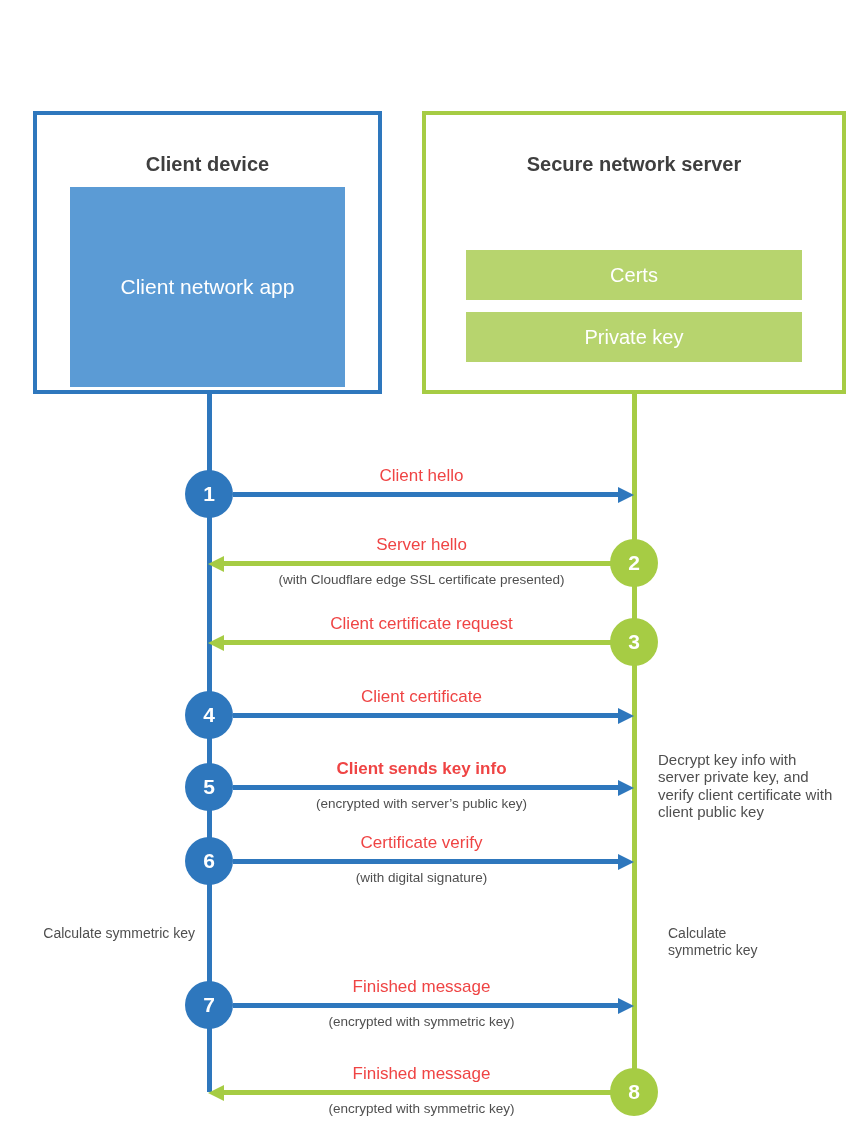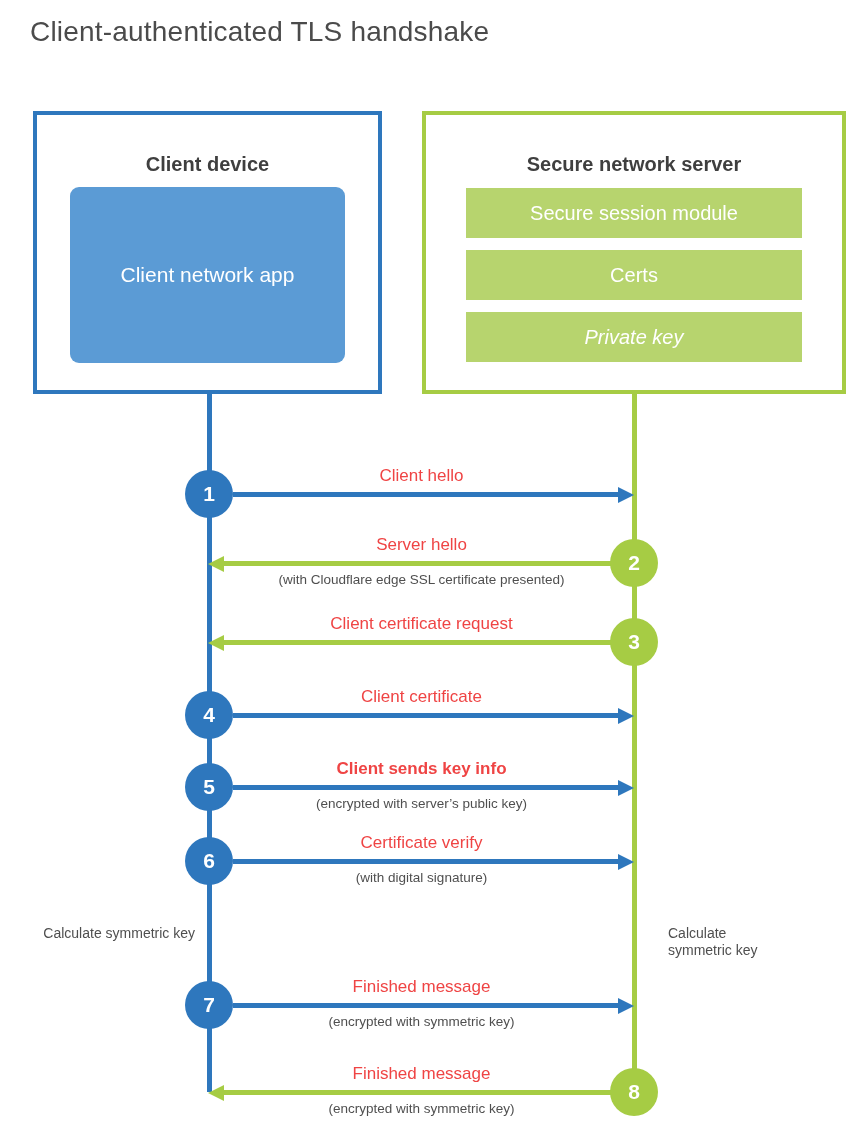--- a/index.html
+++ b/index.html
@@ -6,21 +6,21 @@
   body{font-family:"Liberation Sans","DejaVu Sans",sans-serif;}
   .canvas{position:relative;width:865px;height:1146px;background:#ffffff;overflow:hidden;}
 
   .page-title{position:absolute;left:30px;top:16px;font-size:28px;font-weight:300;color:#4b4b4b;letter-spacing:0.2px;}
 
   
   .outer-box{position:absolute;top:111px;height:275px;background:#ffffff;box-sizing:content-box;}
   .client-box{left:33px;width:341px;border:4px solid #2e77bd;}
   .server-box{left:422px;width:416px;border:4px solid #a6cc44;}
   .box-title{position:absolute;left:0;right:0;top:26px;text-align:center;font-size:20px;font-weight:bold;color:#3f3f3f;margin-top:12px;}
-  .client-app{position:absolute;left:70px;top:187px;width:275px;height:176px;background:#5b9bd5;display:flex;align-items:center;justify-content:center;text-align:center;color:#ffffff;font-size:21px;line-height:1.25;padding:0 40px;box-sizing:border-box;border-radius:9px;}
+  .client-app{position:absolute;left:70px;top:187px;width:275px;height:200px;background:#5b9bd5;display:flex;align-items:center;justify-content:center;text-align:center;color:#ffffff;font-size:21px;line-height:1.25;padding:0 40px;box-sizing:border-box;}
   .server-bar{position:absolute;left:466px;width:336px;height:50px;background:#b7d46e;display:flex;align-items:center;justify-content:center;color:#ffffff;font-size:20px;}
 
   
   .v-line{position:absolute;width:5px;}
   .v-line.blue{background:#2e77bd;left:207px;top:394px;height:698px;}
   .v-line.green{background:#a6cc44;left:632px;top:394px;height:700px;}
 
   
   .arrow{position:absolute;height:5px;z-index:2;}
   .arrow.blue{background:#2e77bd;}
@@ -43,33 +43,31 @@
   .side-note{position:absolute;left:658px;top:751px;width:175px;font-size:15px;line-height:1.15;color:#4f4f4f;}
   .calc-note{position:absolute;top:925px;font-size:14px;line-height:1.18;color:#4f4f4f;}
   .calc-note.left{left:40px;width:155px;text-align:right;}
   .calc-note.right{left:668px;width:120px;text-align:left;}
 </style>
 </head>
 <body>
 
 <div class="canvas">
 
-  <div class="page-title">Client-authenticated TLS handshake</div>
 
   <div class="outer-box client-box">
     <div class="box-title">Client device</div>
   </div>
   <div class="client-app">Client network app</div>
 
   <div class="outer-box server-box">
     <div class="box-title">Secure network server</div>
   </div>
-  <div class="server-bar" style="top:188px;">Secure session module</div>
   <div class="server-bar" style="top:250px;">Certs</div>
-  <div class="server-bar" style="top:312px;font-style:italic;">Private key</div>
+  <div class="server-bar" style="top:312px;">Private key</div>
 
   <div class="v-line blue"></div>
   <div class="v-line green"></div>
 
   <div>
     <div class="msg-label" style="top:466px;">Client hello</div>
     <div class="arrow blue right" style="left:233px;top:492px;width:385px;"></div>
     <div class="circle blue" style="left:185px;top:470px;">1</div>
   </div>
 
@@ -113,16 +111,17 @@
     <div class="circle blue" style="left:185px;top:981px;">7</div>
   </div>
 
   <div>
     <div class="msg-label" style="top:1064px;">Finished message</div>
     <div class="arrow green left" style="left:224px;top:1090px;width:387px;"></div>
     <div class="msg-sub" style="top:1101px;">(encrypted with symmetric key)</div>
     <div class="circle green" style="left:610px;top:1068px;">8</div>
   </div>
 
+  <div class="side-note">Decrypt key info with server private key, and verify client certificate with client public key</div>
   <div class="calc-note left">Calculate symmetric key</div>
   <div class="calc-note right">Calculate symmetric key</div>
 
 </div>
 
 </body></html>

